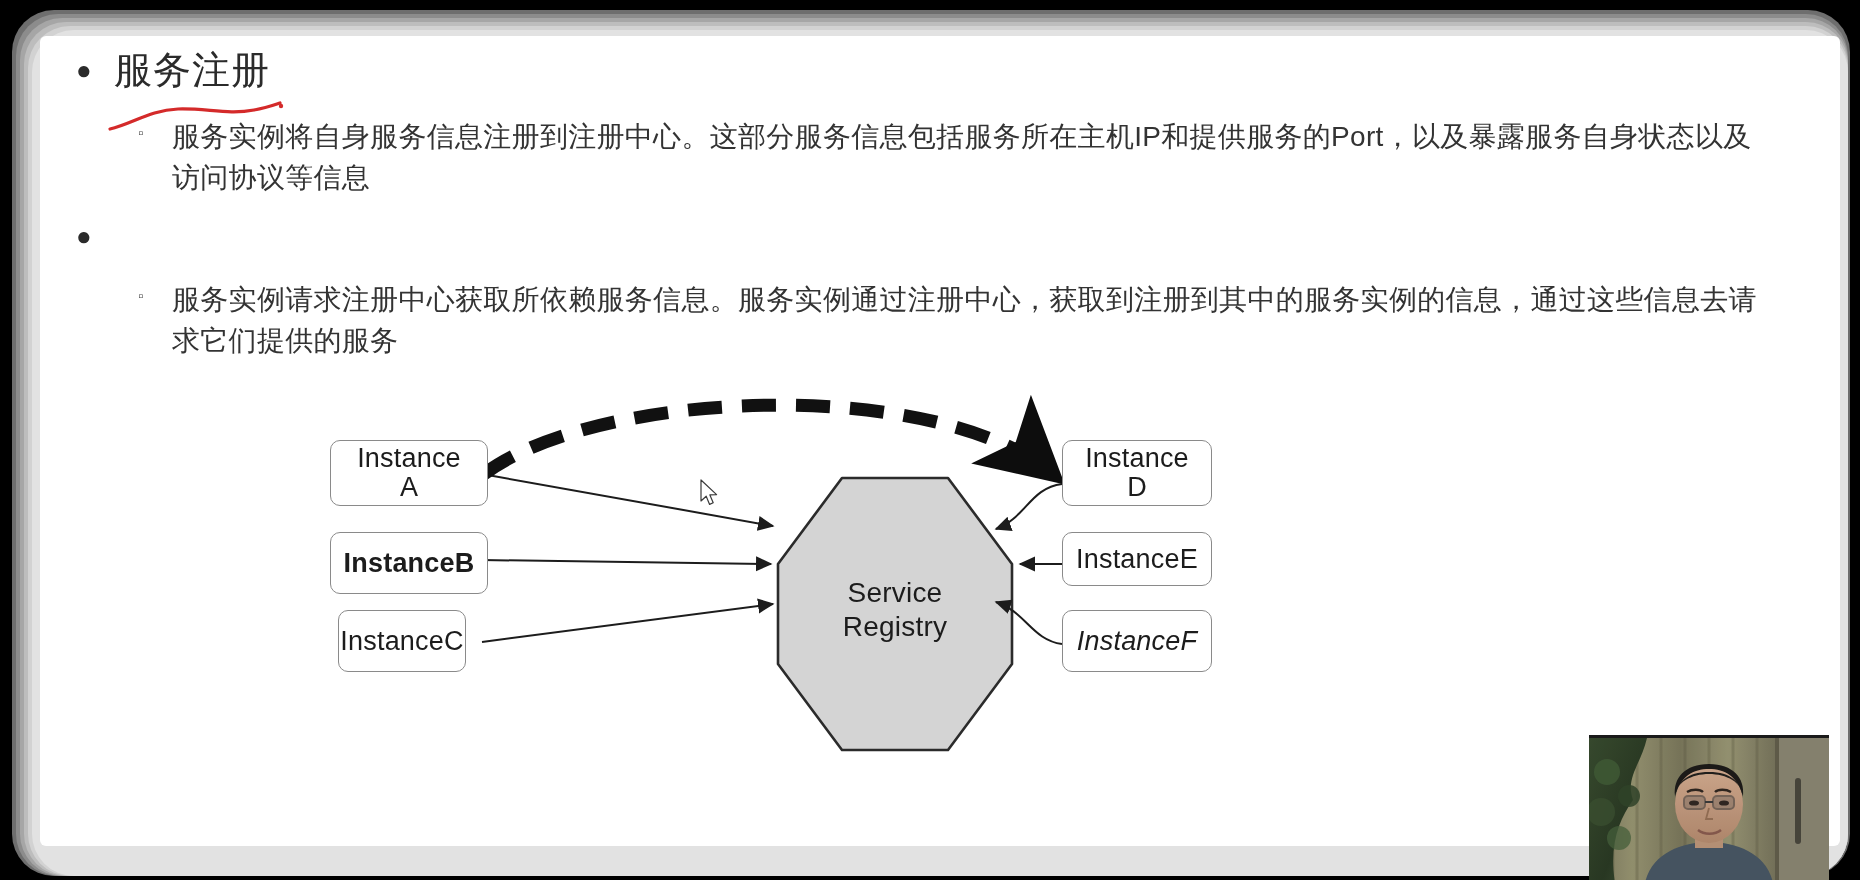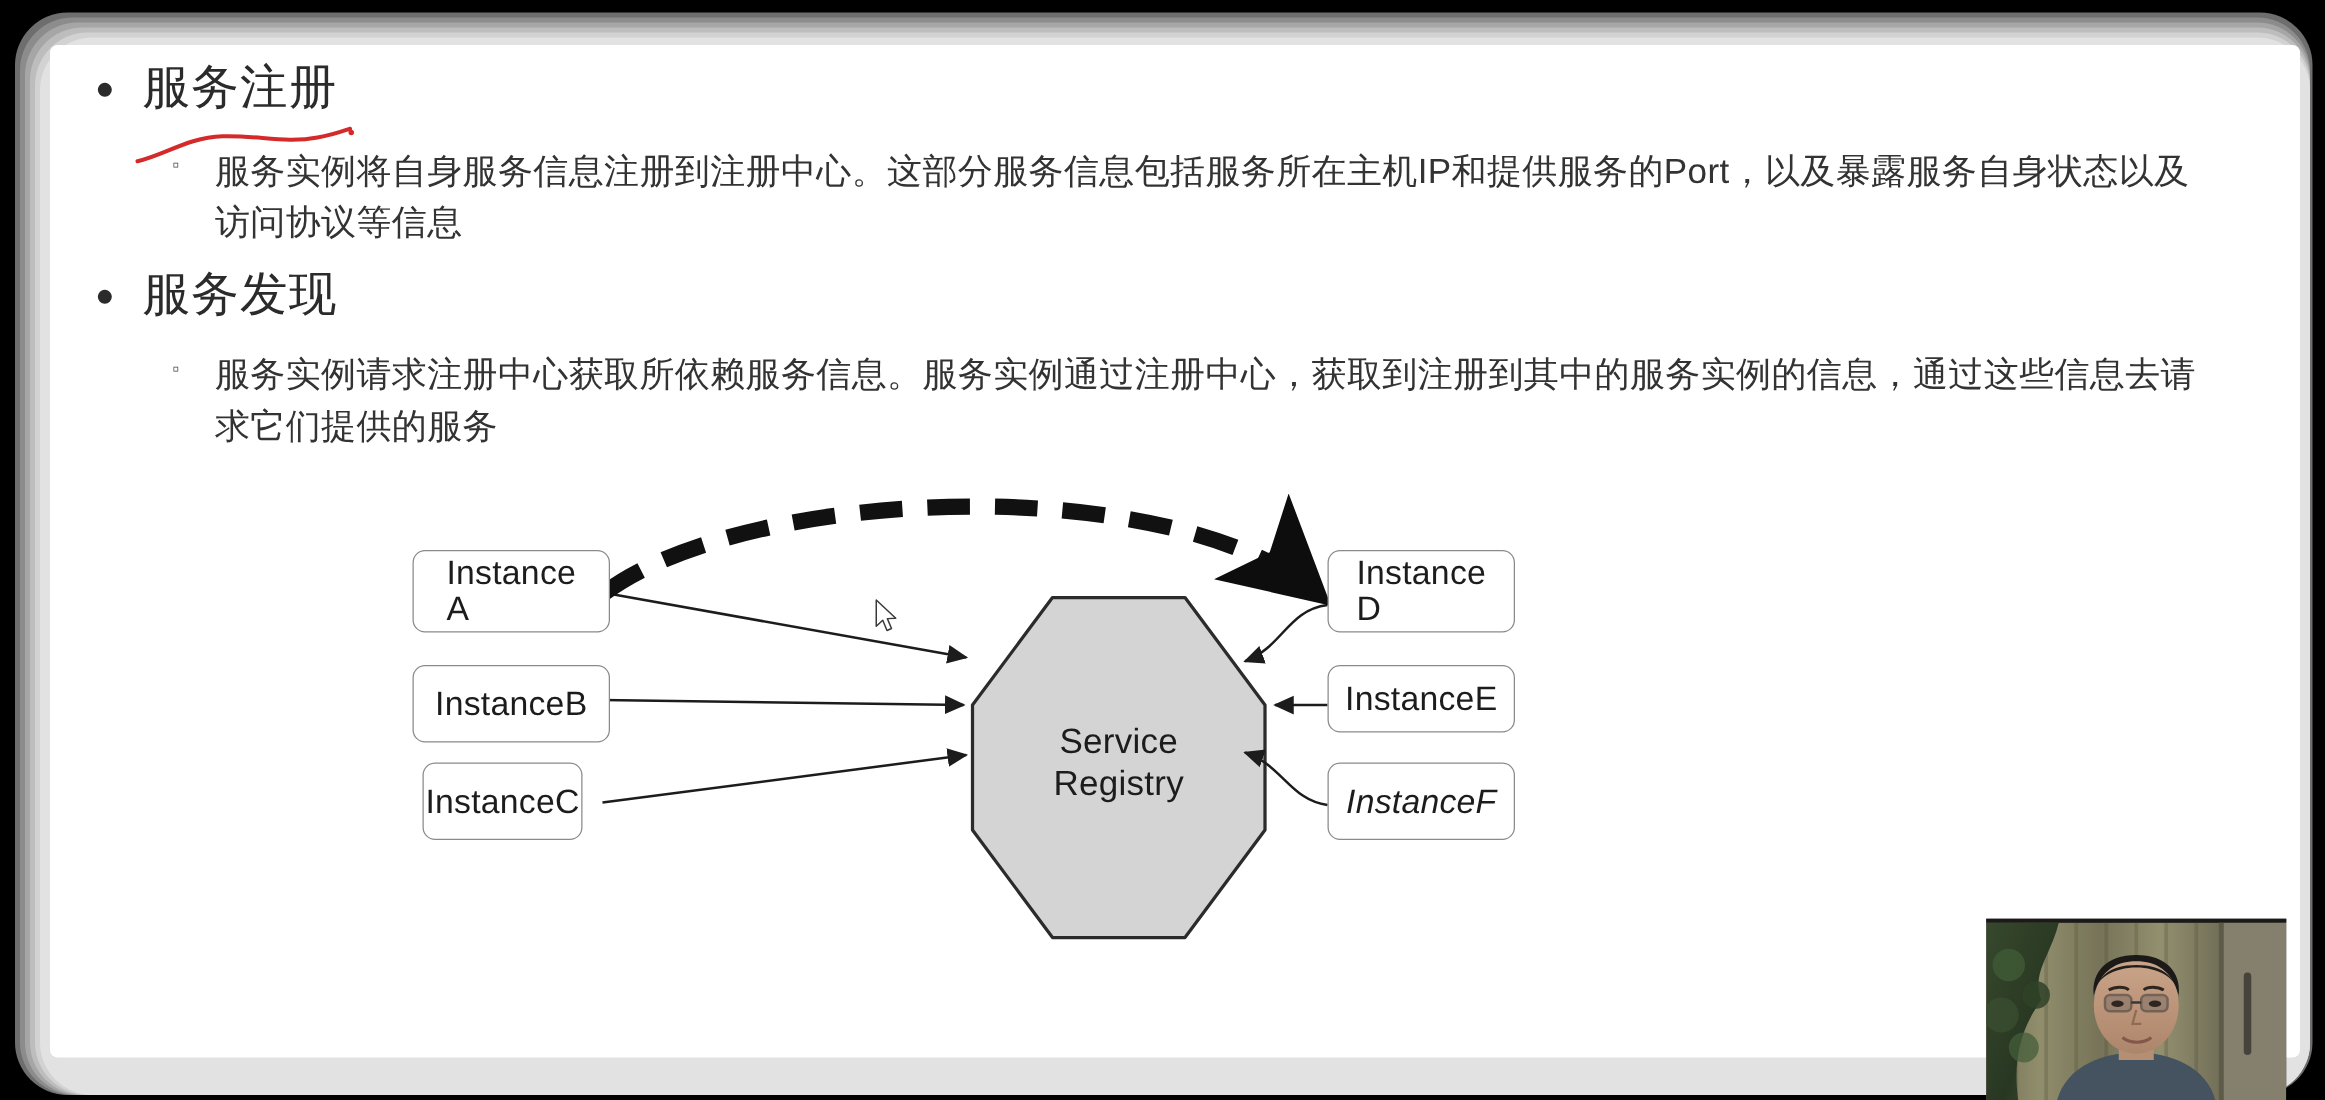--- a/index.html
+++ b/index.html
@@ -124,20 +124,21 @@
   #svc2 .svc-header { border-bottom: 1.6px dashed #7a7a7a; }
 
   .inst {
     position: absolute;
     border: 1.3px solid #8a8a8a;
     border-radius: 10px;
     background: #ffffff;
     display: flex;
     align-items: center;
     justify-content: center;
+    text-align: center;
     font-size: 27px;
     color: #1c1c1c;
     line-height: 1.07;
     letter-spacing: 0.2px;
   }
 
   #hex-label {
     position: absolute;
     left: 808px;
     top: 648px;
@@ -186,21 +187,20 @@
         <span class="label">服务注册</span>
       </div>
 
       <div class="bullet-l2" style="left:98px; top:80px;">
         <span class="sqdot">▫</span>
         <span class="body">服务实例将自身服务信息注册到注册中心。这部分服务信息包括服务所在主机IP和提供服务的Port，以及暴露服务自身状态以及访问协议等信息</span>
       </div>
 
       <div class="bullet-l1" style="left:28px; top:180px;">
         <span class="dot">●</span>
-        <span class="label">服务发现</span>
       </div>
 
       <div class="bullet-l2" style="left:98px; top:243px;">
         <span class="sqdot">▫</span>
         <span class="body">服务实例请求注册中心获取所依赖服务信息。服务实例通过注册中心，获取到注册到其中的服务实例的信息，通过这些信息去请求它们提供的服务</span>
       </div>
     </div>
 
     <svg id="red-underline" viewBox="0 0 190 34">
       <path d="M2,31 C24,26 42,12 70,11 C98,10 120,17 146,12 C158,10 166,7 172,5" fill="none" stroke="#d42a2a" stroke-width="3.2" stroke-linecap="round"></path>
@@ -229,21 +229,21 @@
 
       <path d="M444,438 C560,352 900,340 1015,440" fill="none" stroke="#111111" stroke-width="13" stroke-dasharray="34 20" stroke-linecap="butt" marker-end="url(#arrowFat)"></path>
     </svg>
 
     <div class="inst" style="left:290px; top:404px; width:158px; height:66px;">
       <div>
         <div>Instance</div>
         <div>A</div>
       </div>
     </div>
-    <div class="inst" style="left:290px; top:496px; width:158px; height:62px;">
+    <div class="inst" style="left:290px; top:496px; width:158px; height:62px;font-weight:bold;">
       <span>InstanceB</span>
     </div>
     <div class="inst" style="left:298px; top:574px; width:128px; height:62px;">
       <span>InstanceC</span>
     </div>
 
     <div class="inst" style="left:1022px; top:404px; width:150px; height:66px;">
       <div>
         <div>Instance</div>
         <div>D</div>

